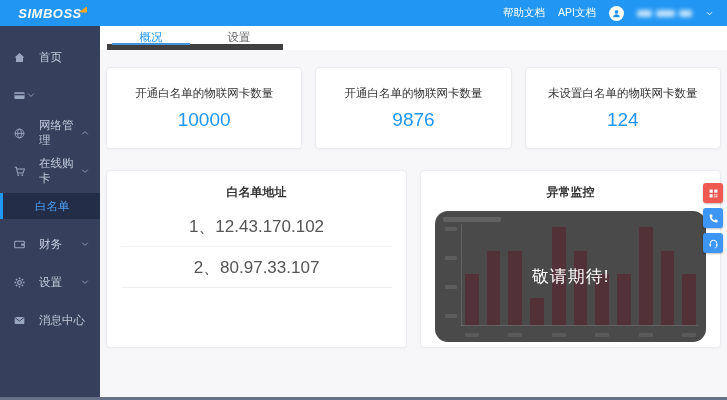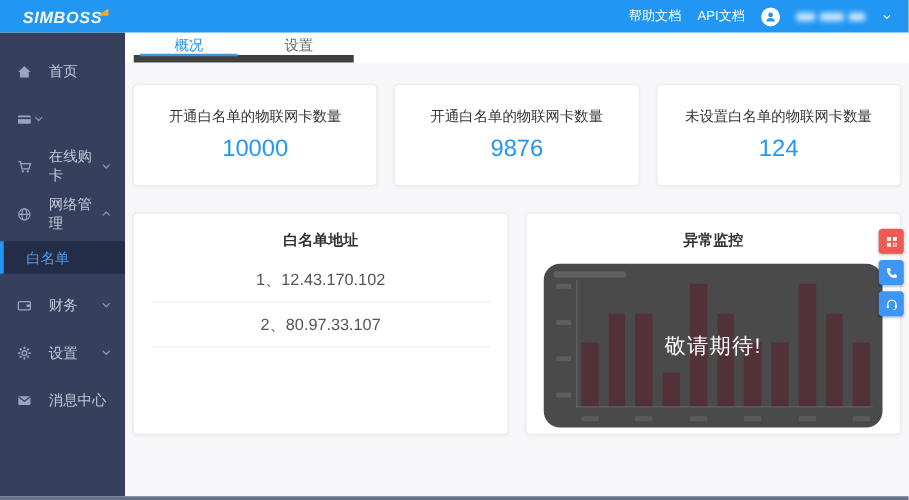--- a/index.html
+++ b/index.html
@@ -27,21 +27,21 @@
   .phone-blur i:nth-child(1){width:15px;} .phone-blur i:nth-child(2){width:19px;} .phone-blur i:nth-child(3){width:13px;}
   
   .sidebar { position:absolute; left:0; top:26px; bottom:3px; width:100px;
     background:#36405c; color:#c3cadb; }
   .menu { padding-top:12px; }
   .menu-item { height:38px; display:flex; align-items:center; padding:0 10px 0 13px;
     cursor:pointer; font-size:11.5px; }
   .menu-item .mi-icon { width:13px; height:13px; color:#9aa5bf; flex:none; display:flex; }
   .menu-item .mi-label { margin-left:13px; flex:1; color:#c3cadb; }
   .menu-item .mi-chev { width:10px; height:10px; color:#8d97b2; flex:none; display:flex; }
-  .submenu-item { height:26px; display:flex; align-items:center; padding-left:18px;
+  .submenu-item { height:26px; display:flex; align-items:center; padding-left:32px;
     background:#232d47; border-left:3px solid #2196f3; cursor:pointer;
     font-size:11.5px; color:#4d9df2; margin:3px 0 6px; }
   
   .tabsbar { position:absolute; left:100px; top:26px; right:0; height:24px; background:#fff;
     display:flex; padding-left:7px; z-index:5; }
   .tabs { display:flex; border-bottom:6px solid #404040; }
   .tab { width:88px; text-align:center; font-size:11.5px; color:#666; line-height:23px;
     cursor:pointer; position:relative; }
   .tab.active { color:#2196f3; }
   .tab.active::after { content:""; position:absolute; left:5px; right:5px; bottom:-1px;
@@ -53,21 +53,21 @@
   .stat-card { flex:1; background:#fff; border:1px solid #ebebf1; border-radius:4px;
     height:82px; display:flex; flex-direction:column; align-items:center; justify-content:center;
     box-shadow:0 1px 3px rgba(0,0,0,.03); }
   .stat-title { font-size:11.5px; color:#333; }
   .stat-value { font-size:19px; color:#2196f3; margin-top:8px; }
   .panels-row { display:flex; gap:13px; margin-top:21px; }
   .panel { flex:1; background:#fff; border:1px solid #ebebf1; border-radius:4px;
     height:178px; padding:13px 14px; box-shadow:0 1px 3px rgba(0,0,0,.03); position:relative;text-align:center; }
   .panel-title { font-size:12px; font-weight:bold; color:#333; }
   .wl-list { margin-top:5px; }
-  .wl-item { font-size:13px; color:#555; padding:9px 2px 8px; border-bottom:1px solid #f0f0f2; }
+  .wl-item { font-size:17px; color:#555; padding:9px 2px 8px; border-bottom:1px solid #f0f0f2; }
   
   .chart { margin-top:10px; height:131px; background:#4a4a4a; border-radius:13px;
     position:relative; overflow:hidden; }
   .chart-overlay { position:absolute; inset:0; display:flex; align-items:center;
     justify-content:center; color:#fff; font-size:17px; letter-spacing:1px; z-index:3; }
   .chart-title-smudge { position:absolute; top:6px; left:8px; width:58px; height:5px;
     background:rgba(255,255,255,.13); border-radius:2px; }
   .y-axis { position:absolute; left:26px; top:13px; bottom:16px; width:1px;
     background:rgba(255,255,255,.14); }
   .y-tick { position:absolute; left:10px; width:12px; height:4px;
@@ -140,45 +140,45 @@
       <span class="mi-chev">
         <svg width="10" height="10" viewBox="0 0 14 14">
             <path d="M3.5 5.5 L7 9 L10.5 5.5" stroke="currentColor" stroke-width="1.4" fill="none" stroke-linecap="round"></path>
           </svg>
       </span>
     </div>
 
     <div class="menu-item">
       <span class="mi-icon">
         <svg width="13" height="13" viewBox="0 0 14 14">
+            <circle cx="7" cy="7" r="4.8" stroke="currentColor" stroke-width="1" fill="none"></circle>
+            <ellipse cx="7" cy="7" rx="2.1" ry="4.8" stroke="currentColor" stroke-width="1" fill="none"></ellipse>
+            <line x1="2.2" y1="7" x2="11.8" y2="7" stroke="currentColor" stroke-width="1"></line>
+          </svg>
+      </span>
+      <span class="mi-label">网络管理</span>
+      <span class="mi-chev">
+        <svg width="10" height="10" viewBox="0 0 14 14">
+            <path d="M3.5 8.5 L7 5 L10.5 8.5" stroke="currentColor" stroke-width="1.4" fill="none" stroke-linecap="round"></path>
+          </svg>
+      </span>
+    </div>
+
+    <div class="menu-item">
+      <span class="mi-icon">
+        <svg width="13" height="13" viewBox="0 0 14 14">
             <path d="M1.8 2.5 H3.6 L4.9 8.7 H10.9 L12.3 4.2 H4.2" stroke="currentColor" stroke-width="1.1" fill="none"></path>
             <circle cx="5.6" cy="10.9" r="1" fill="currentColor"></circle>
             <circle cx="10" cy="10.9" r="1" fill="currentColor"></circle>
           </svg>
       </span>
       <span class="mi-label">在线购卡</span>
       <span class="mi-chev">
         <svg width="10" height="10" viewBox="0 0 14 14">
             <path d="M3.5 5.5 L7 9 L10.5 5.5" stroke="currentColor" stroke-width="1.4" fill="none" stroke-linecap="round"></path>
-          </svg>
-      </span>
-    </div>
-
-    <div class="menu-item">
-      <span class="mi-icon">
-        <svg width="13" height="13" viewBox="0 0 14 14">
-            <circle cx="7" cy="7" r="4.8" stroke="currentColor" stroke-width="1" fill="none"></circle>
-            <ellipse cx="7" cy="7" rx="2.1" ry="4.8" stroke="currentColor" stroke-width="1" fill="none"></ellipse>
-            <line x1="2.2" y1="7" x2="11.8" y2="7" stroke="currentColor" stroke-width="1"></line>
-          </svg>
-      </span>
-      <span class="mi-label">网络管理</span>
-      <span class="mi-chev">
-        <svg width="10" height="10" viewBox="0 0 14 14">
-            <path d="M3.5 8.5 L7 5 L10.5 8.5" stroke="currentColor" stroke-width="1.4" fill="none" stroke-linecap="round"></path>
           </svg>
       </span>
     </div>
 
     <div class="submenu-item">
       <span>白名单</span>
     </div>
 
     <div class="menu-item">
       <span class="mi-icon">

